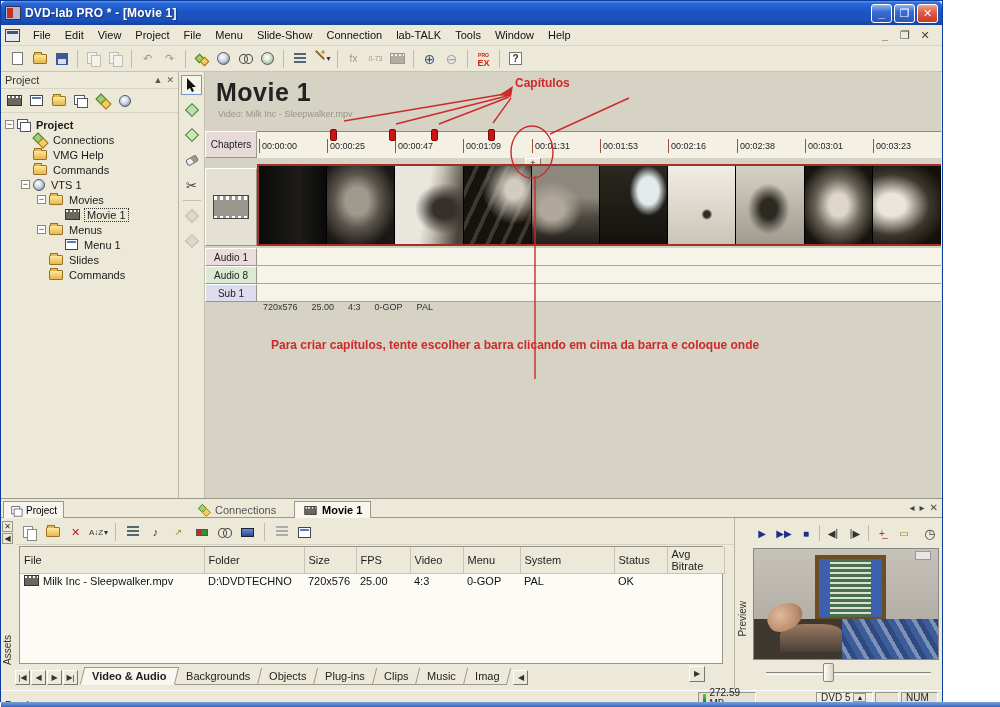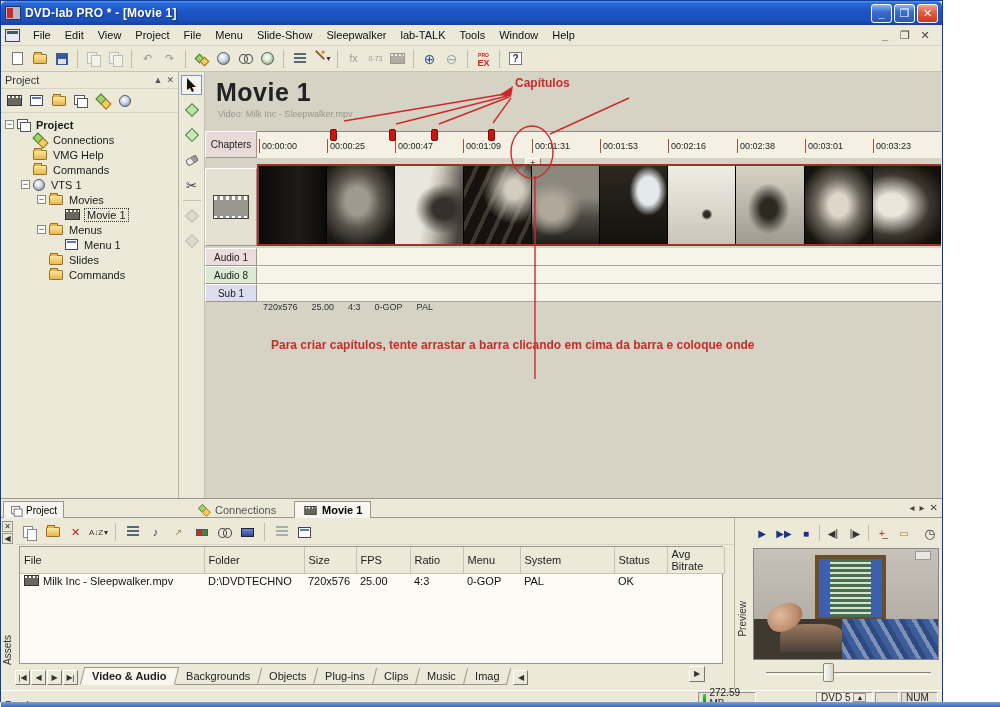--- a/index.html
+++ b/index.html
@@ -193,21 +193,21 @@
 
   <div class="abs menubar">
     <div class="mdi-icon"></div>
     <span class="menu-item">File</span>
     <span class="menu-item">Edit</span>
     <span class="menu-item">View</span>
     <span class="menu-item">Project</span>
     <span class="menu-item">File</span>
     <span class="menu-item">Menu</span>
     <span class="menu-item">Slide-Show</span>
-    <span class="menu-item">Sleepwalker</span>
+    <span class="menu-item">Connection</span>
     <span class="menu-item">lab-TALK</span>
     <span class="menu-item">Tools</span>
     <span class="menu-item">Window</span>
     <span class="menu-item">Help</span>
     <div class="mdi-controls">
       <span>_</span>
       <span>❐</span>
       <span>✕</span>
     </div>
   </div>
@@ -450,21 +450,21 @@
     <div class="abs vinfo">
       <span>720x576</span>
       <span>25.00</span>
       <span>4:3</span>
       <span>0-GOP</span>
       <span>PAL</span>
     </div>
 
     <div class="abs ann" style="left:310px;top:3px">Capítulos</div>
     <div class="abs ann" style="left:66px;top:265px">
-      <div>Para criar capítulos, tente arrastar a barra clicando em cima da barra e coloque onde</div>
+      <div>Para criar capítulos, tente escolher a barra clicando em cima da barra e coloque onde</div>
     </div>
     <svg class="abs" style="left:0;top:0" width="736" height="426">
       <g stroke="#cc2a2a" stroke-width="1.4" fill="none">
         <line x1="300" y1="22" x2="139" y2="49"></line>
         <line x1="302" y1="24" x2="191" y2="52"></line>
         <line x1="304" y1="25" x2="234" y2="52"></line>
         <line x1="306" y1="26" x2="288" y2="51"></line>
         <line x1="424" y1="26" x2="345" y2="62"></line>
         <ellipse cx="327" cy="80" rx="21" ry="26"></ellipse>
         <line x1="330" y1="104" x2="330" y2="307"></line>
@@ -554,21 +554,21 @@
             <col style="width:94px">
             <col style="width:53px">
             <col style="width:57px">
           </colgroup>
       <thead>
         <tr>
           <th>File</th>
           <th>Folder</th>
           <th>Size</th>
           <th>FPS</th>
-          <th>Ratio</th>
+          <th>Video</th>
           <th>Menu</th>
           <th>System</th>
           <th>Status</th>
           <th>Avg Bitrate</th>
         </tr>
       </thead>
       <tbody>
         <tr>
           <td><span class="ic-film rowfilm"></span><span>Milk Inc - Sleepwalker.mpv</span></td>
           <td>D:\DVDTECHNO</td>

